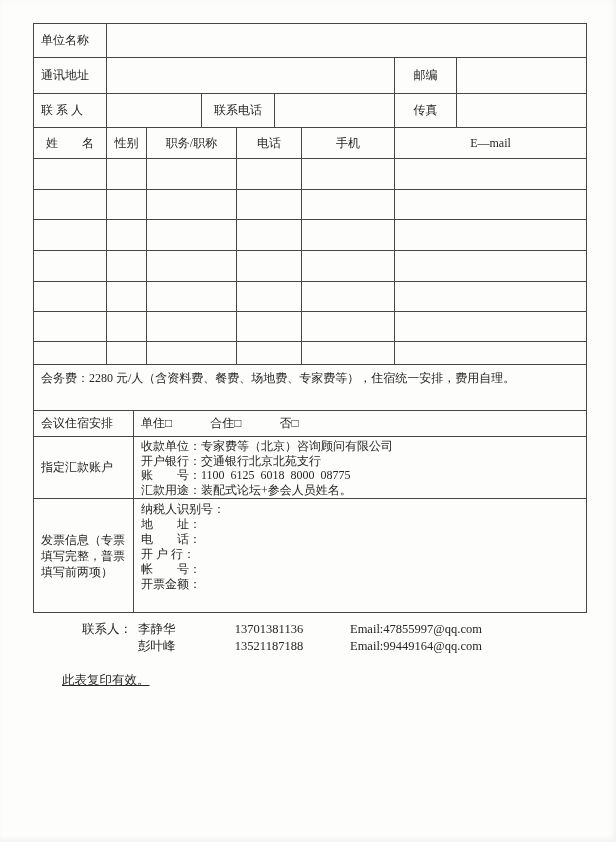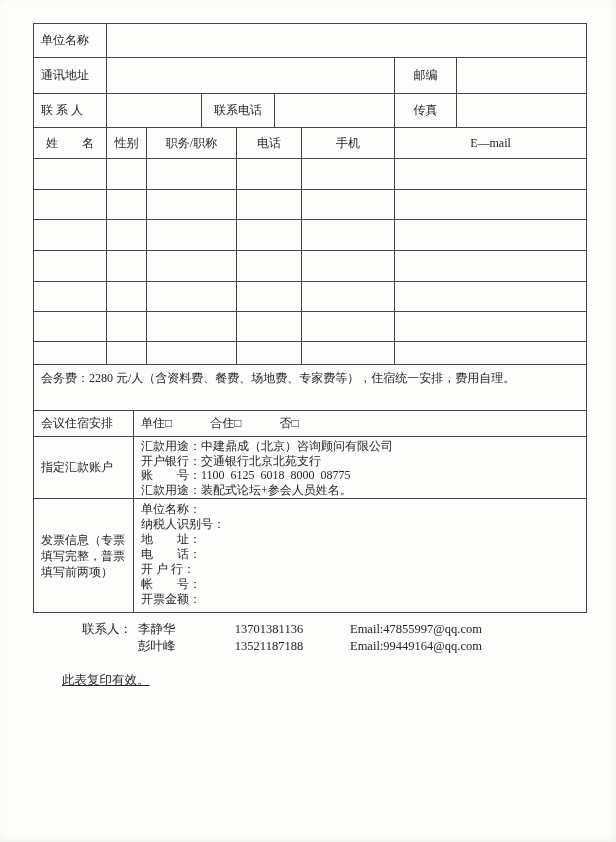--- a/index.html
+++ b/index.html
@@ -159,33 +159,32 @@
       <div class="td" style="width:453px">
         <span class="opt">单住□</span>
         <span class="opt">合住□</span>
         <span class="opt">否□</span>
       </div>
     </div>
 
     <div class="tr" style="height:61px">
       <div class="td first" style="width:99px">指定汇款账户</div>
       <div class="td lines" style="width:453px">
-        <div class="pay-line">汇款用途：中建鼎成（北京）咨询顾问有限公司</div>
+        <div class="pay-line">收款单位：专家费等（北京）咨询顾问有限公司</div>
         <div class="pay-line">开户银行：交通银行北京北苑支行</div>
         <div class="pay-line">账　　号：1100  6125  6018  8000  08775</div>
         <div class="pay-line">汇款用途：装配式论坛+参会人员姓名。</div>
       </div>
     </div>
 
     <div class="tr" style="height:113px">
       <div class="td first" style="width:99px">
         <span class="label-wrap">发票信息（专票填写完整，普票填写前两项）</span>
       </div>
       <div class="td lines" style="width:453px;padding-top:3px">
-        <div class="inv-line">单位名称：</div>
         <div class="inv-line">纳税人识别号：</div>
         <div class="inv-line">地　　址：</div>
         <div class="inv-line">电　　话：</div>
         <div class="inv-line">开 户 行：</div>
         <div class="inv-line">帐　　号：</div>
         <div class="inv-line">开票金额：</div>
       </div>
     </div>
 
   </div>

